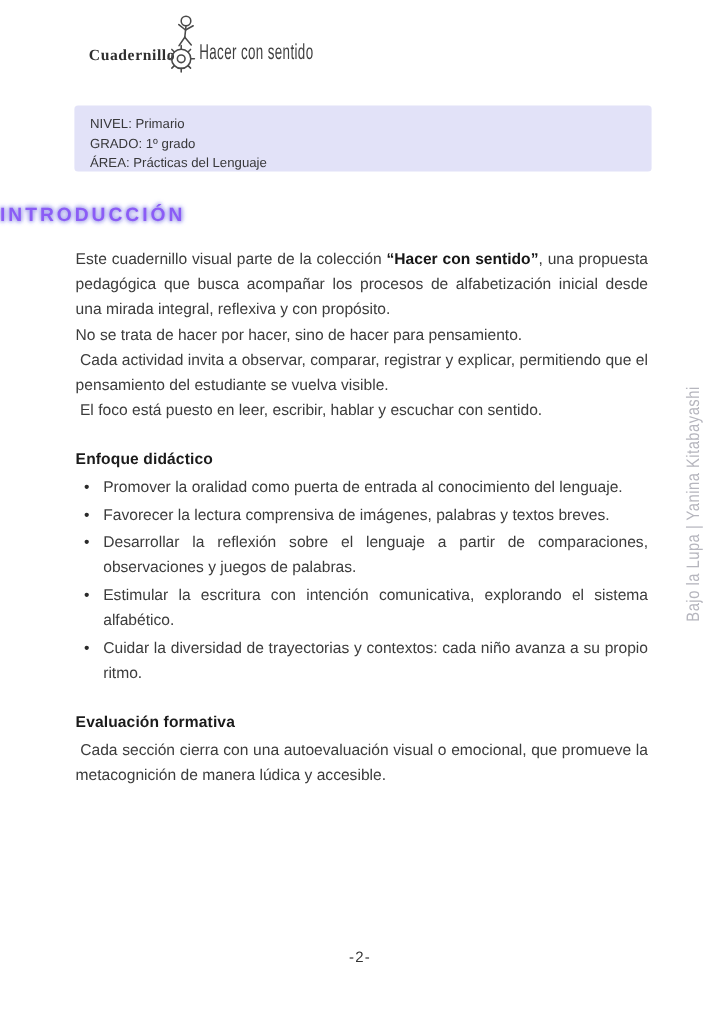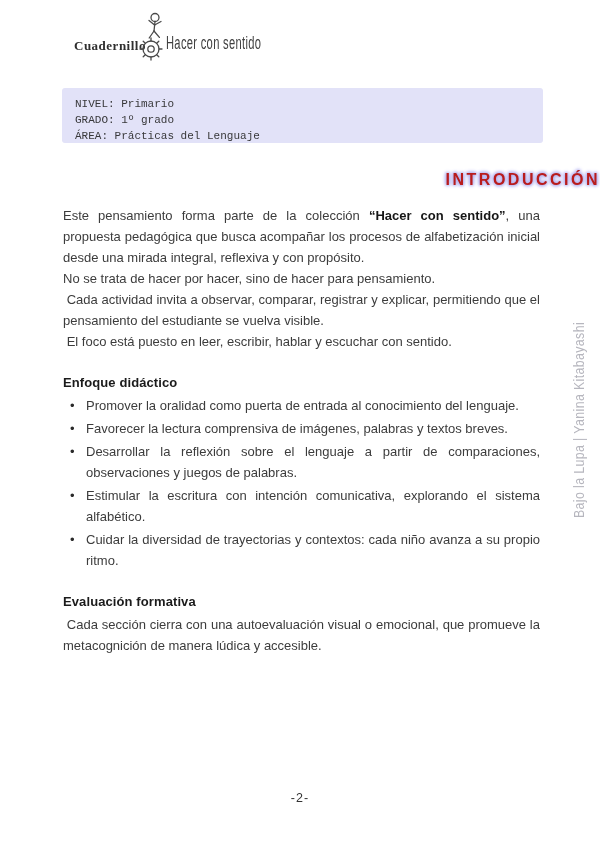--- a/index.html
+++ b/index.html
@@ -32,29 +32,29 @@
     letter-spacing:0.5px;
   }
 
   
   .info-box{
     position:absolute;left:62px;top:88px;
     width:481px;height:55px;
     background:var(--info-box-bg);
     border-radius:3px;
     padding:8px 10px 0 13px;
-    font-size:11px;line-height:16px;color:#38383a;font-family:Liberation Mono, monospace;
+    font-size:11px;line-height:16px;color:#38383a;
   }
 
   
   .page-title{
     position:absolute;left:0;top:171px;width:100%;
-    text-align:right;
+    text-align:left;
     font-size:16px;font-weight:bold;letter-spacing:2.5px;
-    color:#b91c1c;
+    color:#8b5cf6;
     text-shadow:0 0 3px var(--title-glow),0 0 3px var(--title-glow),
                 0 0 4px var(--title-glow),0 0 5px var(--title-glow);
   }
 
   
   .content{
     position:absolute;left:63px;top:205px;width:477px;
     font-size:13px;line-height:21px;text-align:justify;
   }
   .content p{margin:0;white-space:pre-wrap;}
@@ -106,21 +106,21 @@
 <div class="info-box">
   <div>NIVEL: Primario</div>
   <div>GRADO: 1º grado</div>
   <div>ÁREA: Prácticas del Lenguaje</div>
 </div>
 
 <div class="page-title">INTRODUCCIÓN</div>
 
 <div class="content">
 
-  <p class="intro"><span>Este pensamiento forma parte de la colección </span><b>“Hacer con sentido”</b><span>, una propuesta pedagógica que busca acompañar los procesos de alfabetización inicial desde una mirada integral, reflexiva y con propósito.</span></p>
+  <p class="intro"><span>Este cuadernillo visual parte de la colección </span><b>“Hacer con sentido”</b><span>, una propuesta pedagógica que busca acompañar los procesos de alfabetización inicial desde una mirada integral, reflexiva y con propósito.</span></p>
 
   <p>No se trata de hacer por hacer, sino de hacer para pensamiento.</p>
   <p> Cada actividad invita a observar, comparar, registrar y explicar, permitiendo que el pensamiento del estudiante se vuelva visible.</p>
   <p> El foco está puesto en leer, escribir, hablar y escuchar con sentido.</p>
 
   <h3>Enfoque didáctico</h3>
   <ul class="bullets">
     <li>Promover la oralidad como puerta de entrada al conocimiento del lenguaje.</li>
     <li>Favorecer la lectura comprensiva de imágenes, palabras y textos breves.</li>
     <li>Desarrollar la reflexión sobre el lenguaje a partir de comparaciones, observaciones y juegos de palabras.</li>

